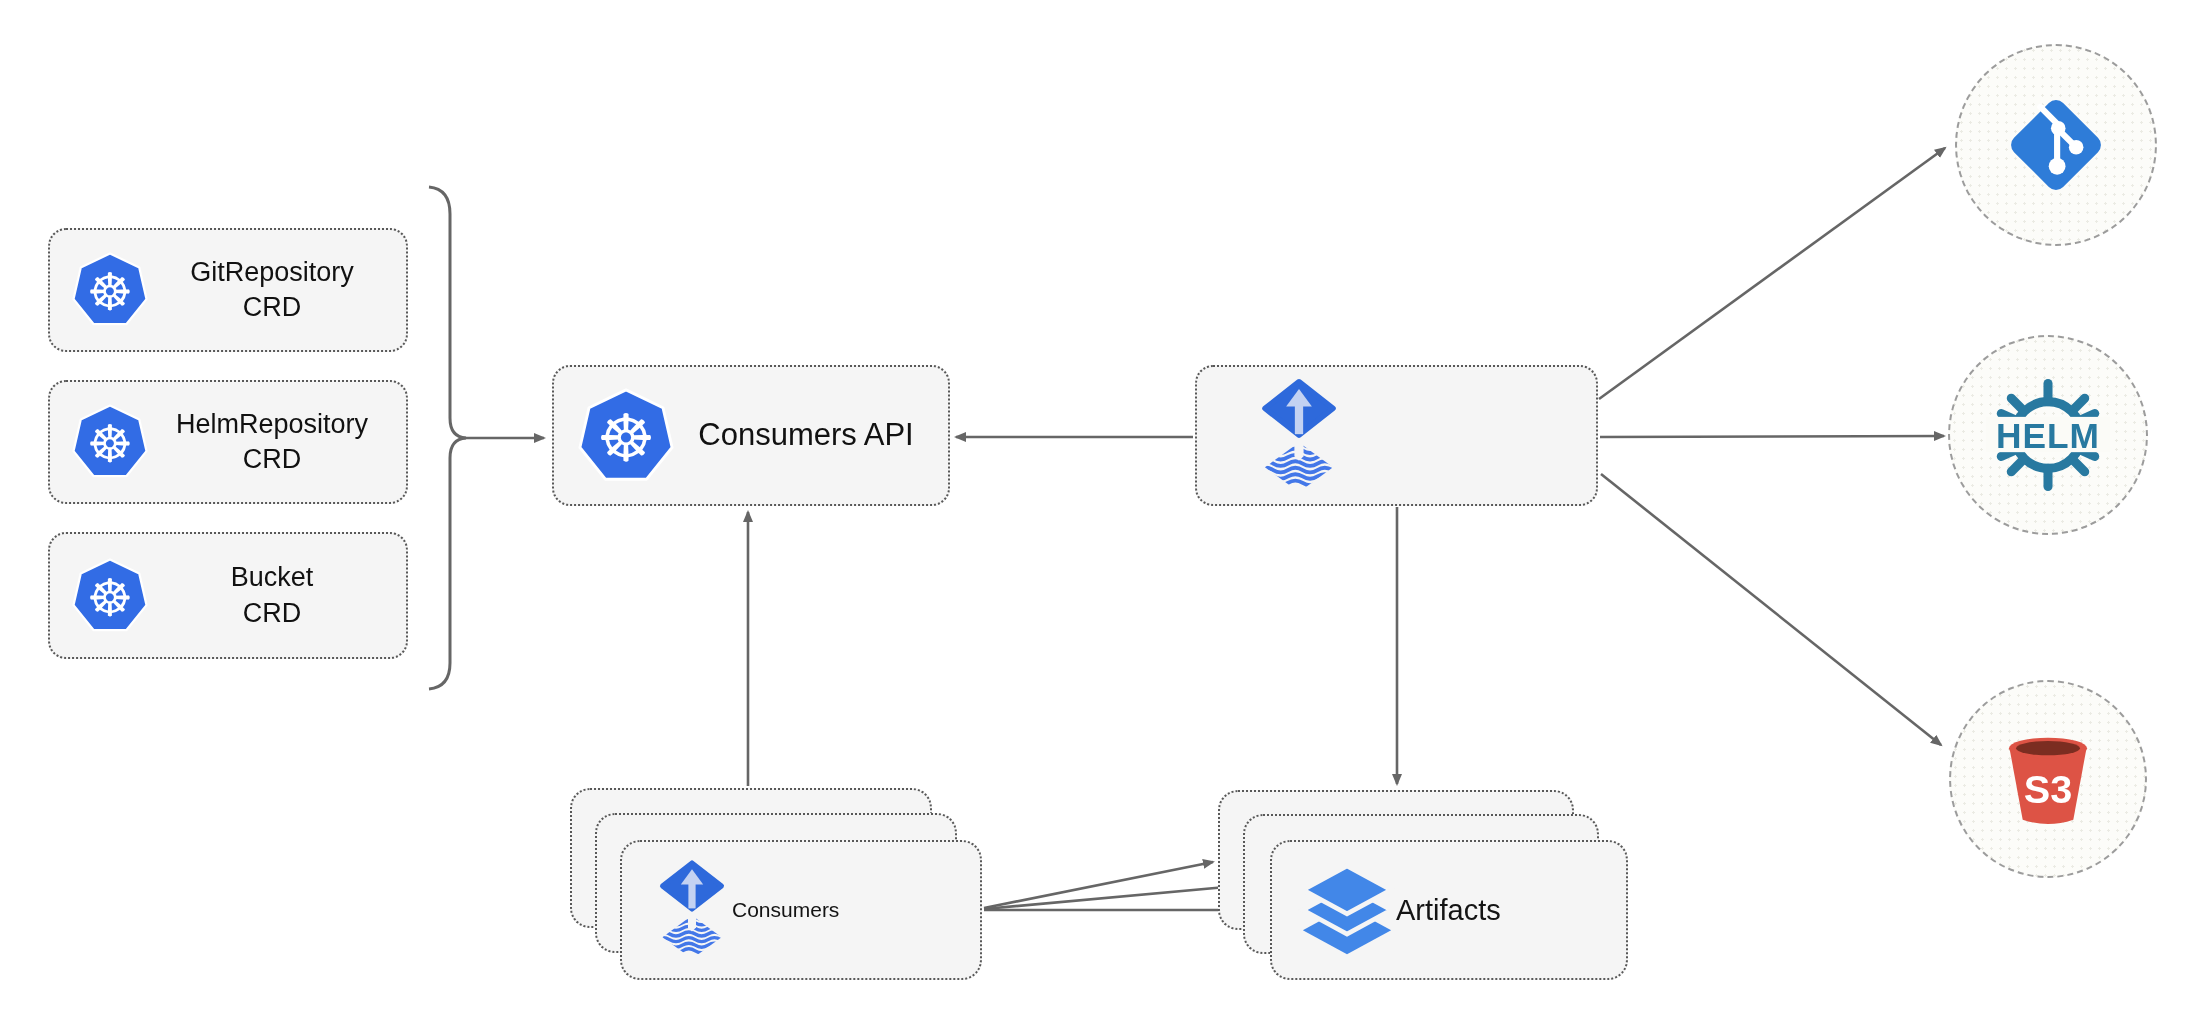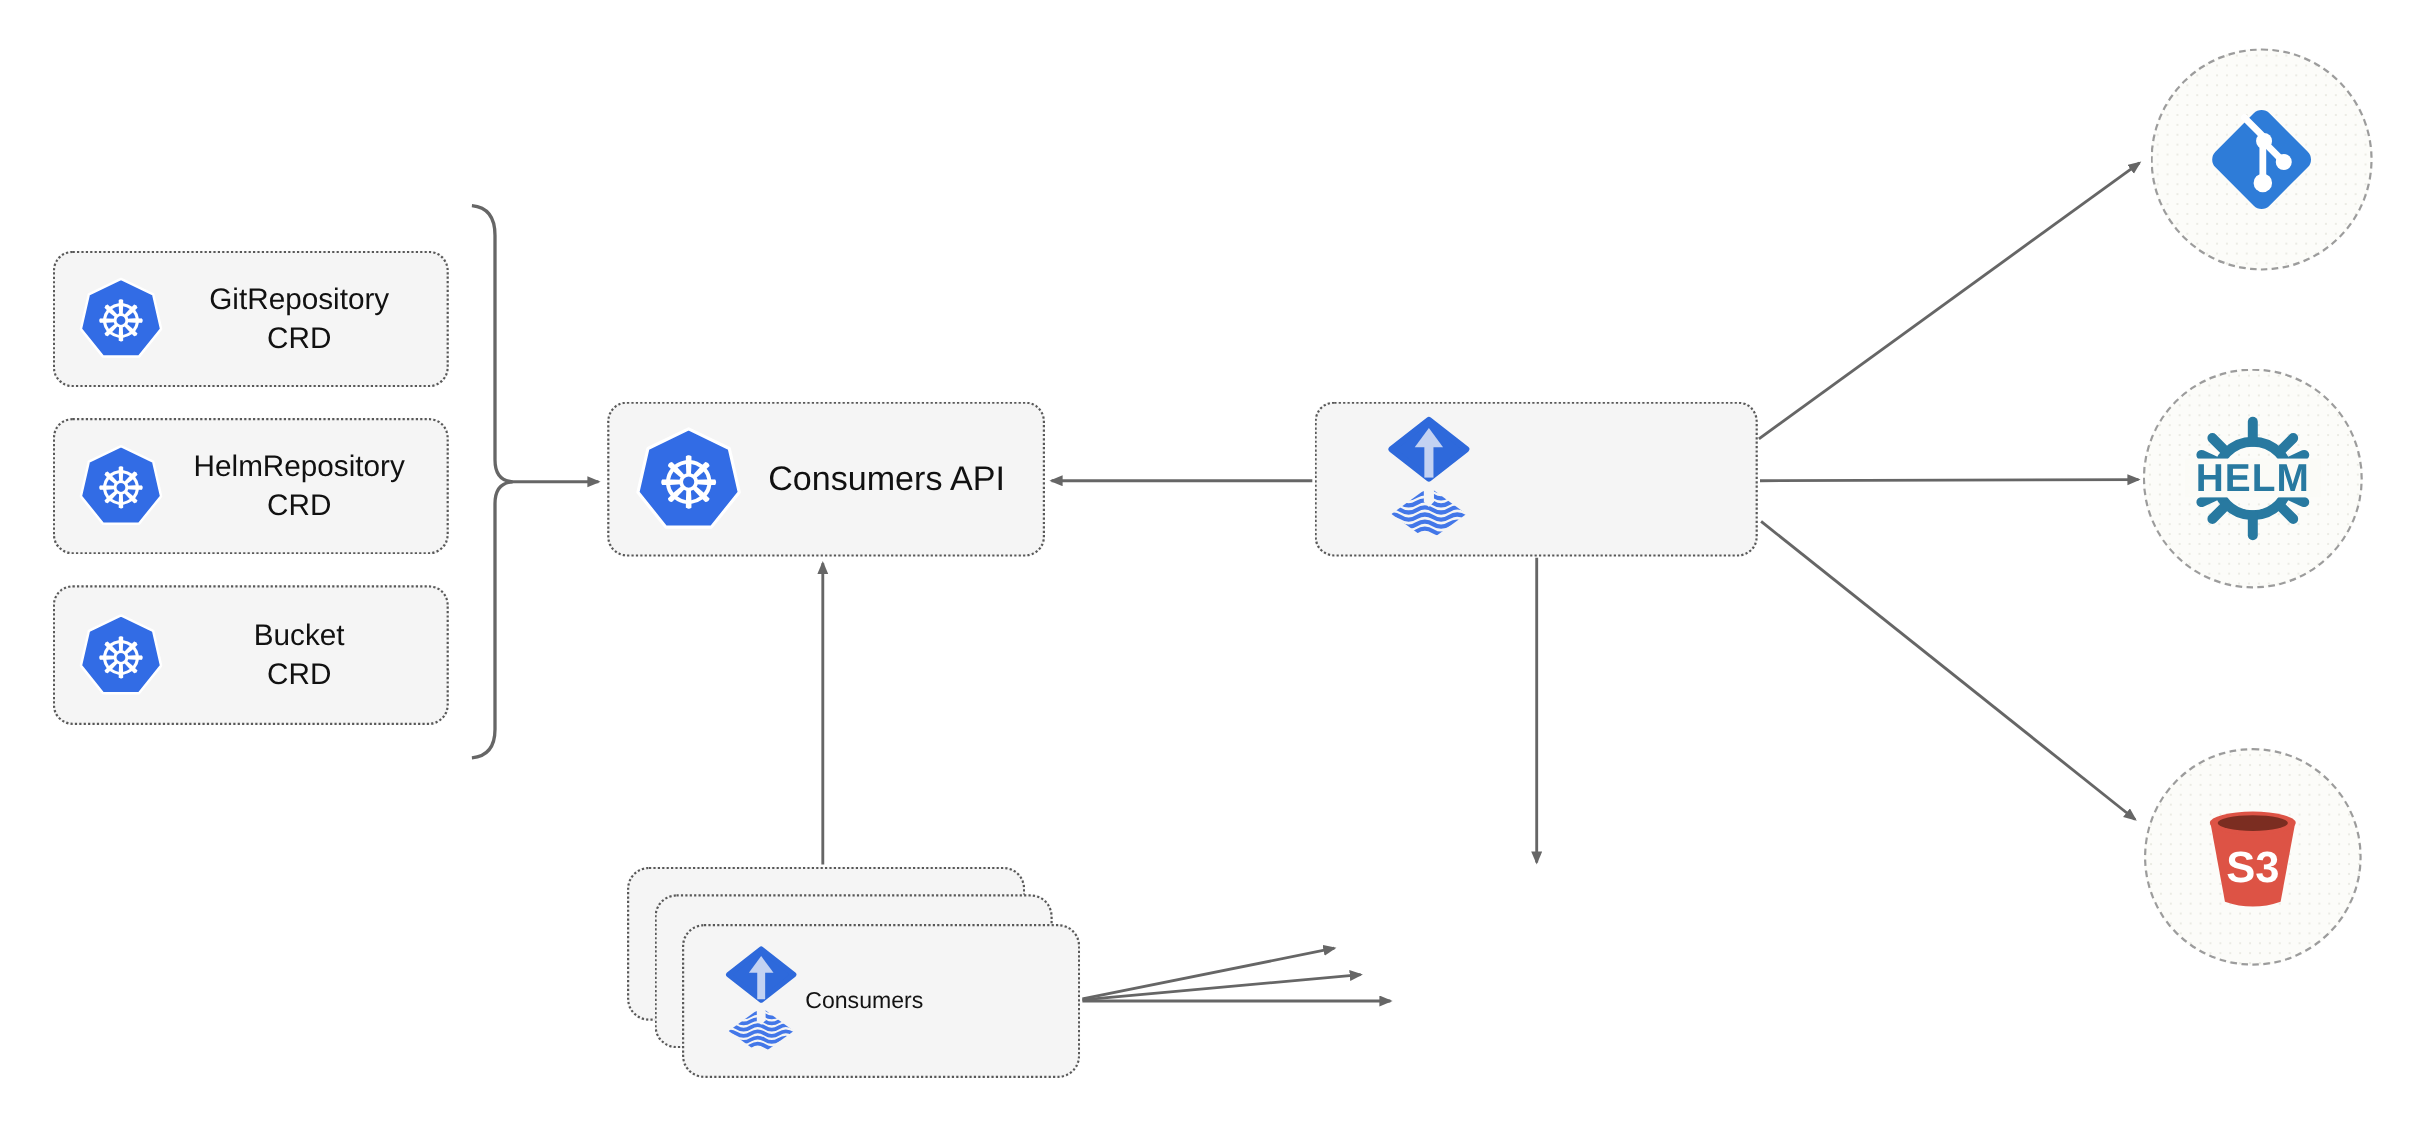--- a/index.html
+++ b/index.html
@@ -162,20 +162,34 @@
             <path d="M6,107 q8,-5 16,0 t16,0 t16,0 t16,0 t16,0 t16,0"></path>
             <path d="M6,114 q8,-5 16,0 t16,0 t16,0 t16,0 t16,0 t16,0"></path>
           </g>
           <polygon points="45,68 55,68 55,85 50,90 45,85" fill="#f5f5f5"></polygon>
         </svg>
       </span>
       <span class="label" style="font-size:21px;">Consumers</span>
     </div>
   </div>
 
+  <div class="stack" style="left:1218px; top:790px; width:420px; height:200px;">
+    <div class="layer" style="left:0; top:0; width:356px; height:140px;"></div>
+    <div class="layer" style="left:25px; top:24px; width:356px; height:140px;"></div>
+    <div class="layer" style="left:52px; top:50px; width:358px; height:140px; padding-left:26px;">
+      <span class="icon-k8s" style="width:98px;height:96px;">
+        <svg viewBox="0 0 100 100">
+          <polygon points="50,46 96,71 50,96 4,71" fill="#4287e8"></polygon>
+          <polygon points="50,25 96,50 50,75 4,50" fill="#4287e8" stroke="#f5f5f5" stroke-width="5"></polygon>
+          <polygon points="50,4 96,29 50,54 4,29" fill="#4287e8" stroke="#f5f5f5" stroke-width="5"></polygon>
+        </svg>
+      </span>
+      <span class="label" style="font-size:29px;">Artifacts</span>
+    </div>
+  </div>
 
   <div class="circle" style="left:1955px; top:44px; width:202px; height:202px;">
     <span class="icon-k8s" style="width:112px;height:112px;">
       <svg viewBox="0 0 100 100">
         <rect x="19" y="19" width="62" height="62" rx="9" transform="rotate(45 50 50)" fill="#2e7cd8"></rect>
         <g stroke="#ffffff" stroke-width="5.5" stroke-linecap="round">
           <line x1="36" y1="16" x2="50" y2="30"></line>
           <line x1="54" y1="38" x2="65" y2="49"></line>
           <line x1="51" y1="40" x2="51" y2="62"></line>
         </g>

